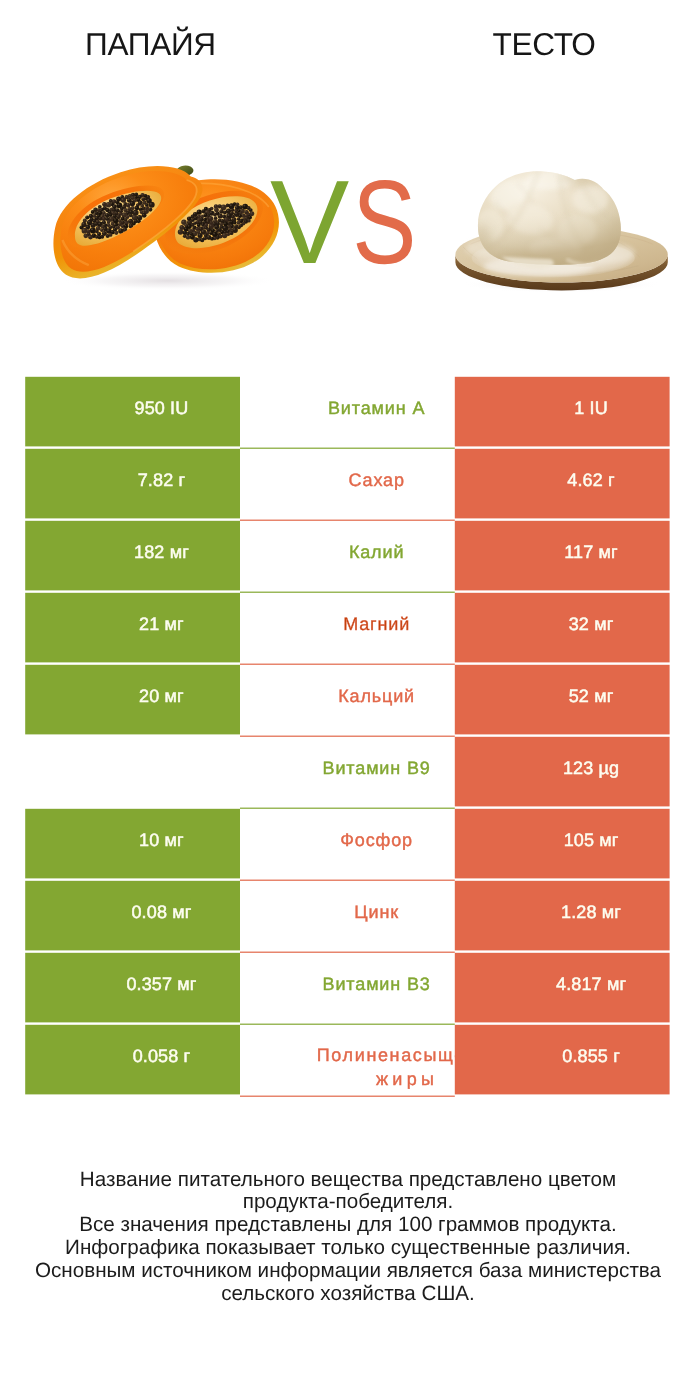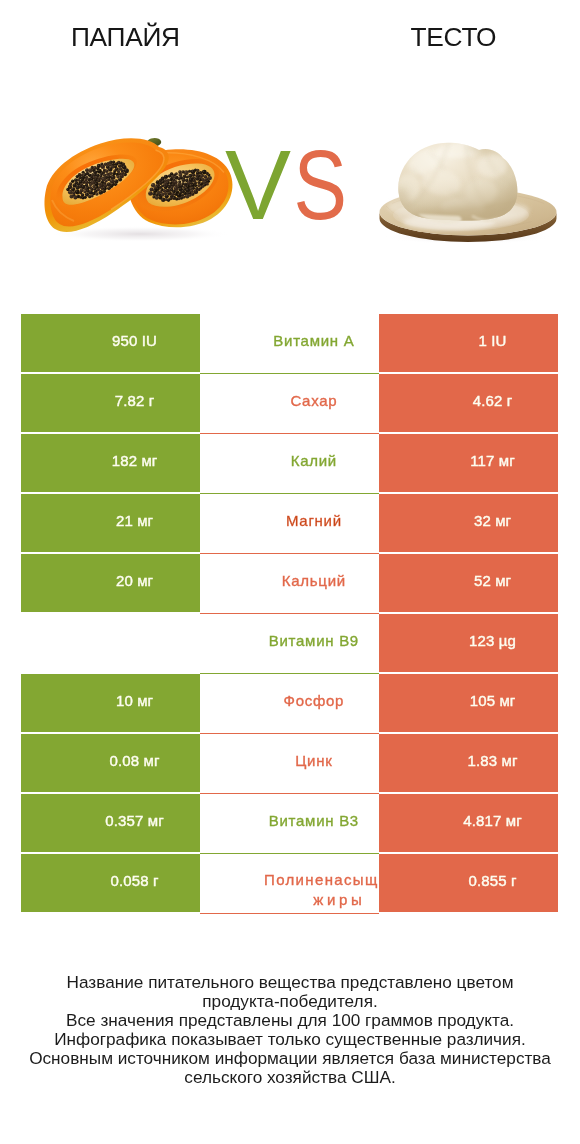--- a/index.html
+++ b/index.html
@@ -878,21 +878,21 @@
         <div class="cell c-mid lbl" style="color:#e2684a;-webkit-text-stroke:.35px #e2684a;border-bottom:1px solid #e2684a">
           <span>Фосфор</span>
         </div>
         <div class="cell c-right val" style="background:#e2684a">105 мг</div>
       </div>
       <div class="row">
         <div class="cell c-left val" style="background:#83a732">0.08 мг</div>
         <div class="cell c-mid lbl" style="color:#e2684a;-webkit-text-stroke:.35px #e2684a;border-bottom:1px solid #e2684a">
           <span>Цинк</span>
         </div>
-        <div class="cell c-right val" style="background:#e2684a">1.83 мг</div>
+        <div class="cell c-right val" style="background:#e2684a">1.28 мг</div>
       </div>
       <div class="row">
         <div class="cell c-left val" style="background:#83a732">0.357 мг</div>
         <div class="cell c-mid lbl" style="color:#83a732;-webkit-text-stroke:.35px #83a732;border-bottom:1px solid #83a732">
           <span>Витамин B3</span>
         </div>
         <div class="cell c-right val" style="background:#e2684a">4.817 мг</div>
       </div>
       <div class="row">
         <div class="cell c-left val" style="background:#83a732">0.058 г</div>

